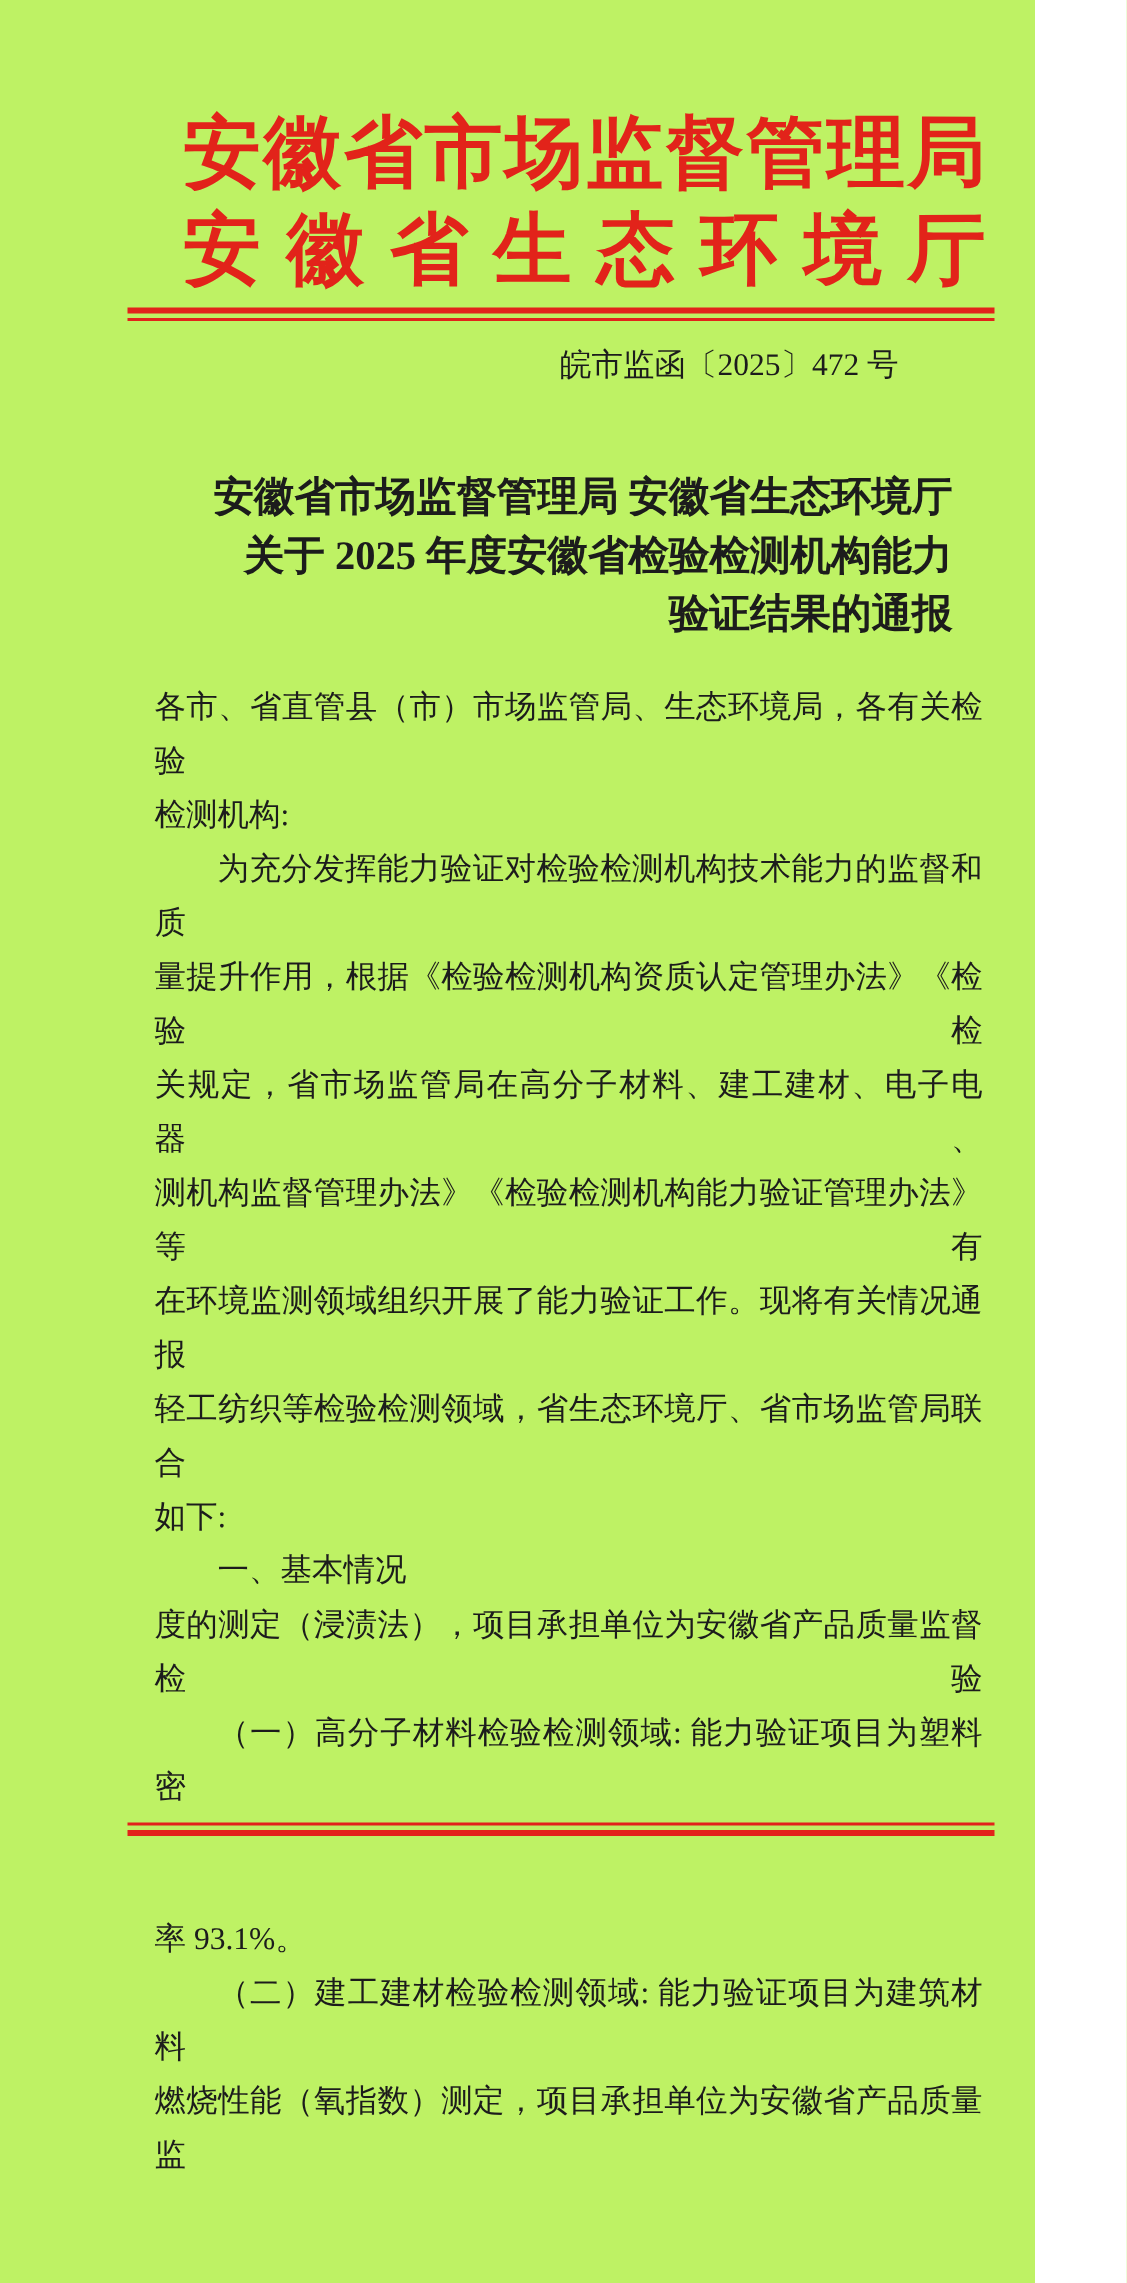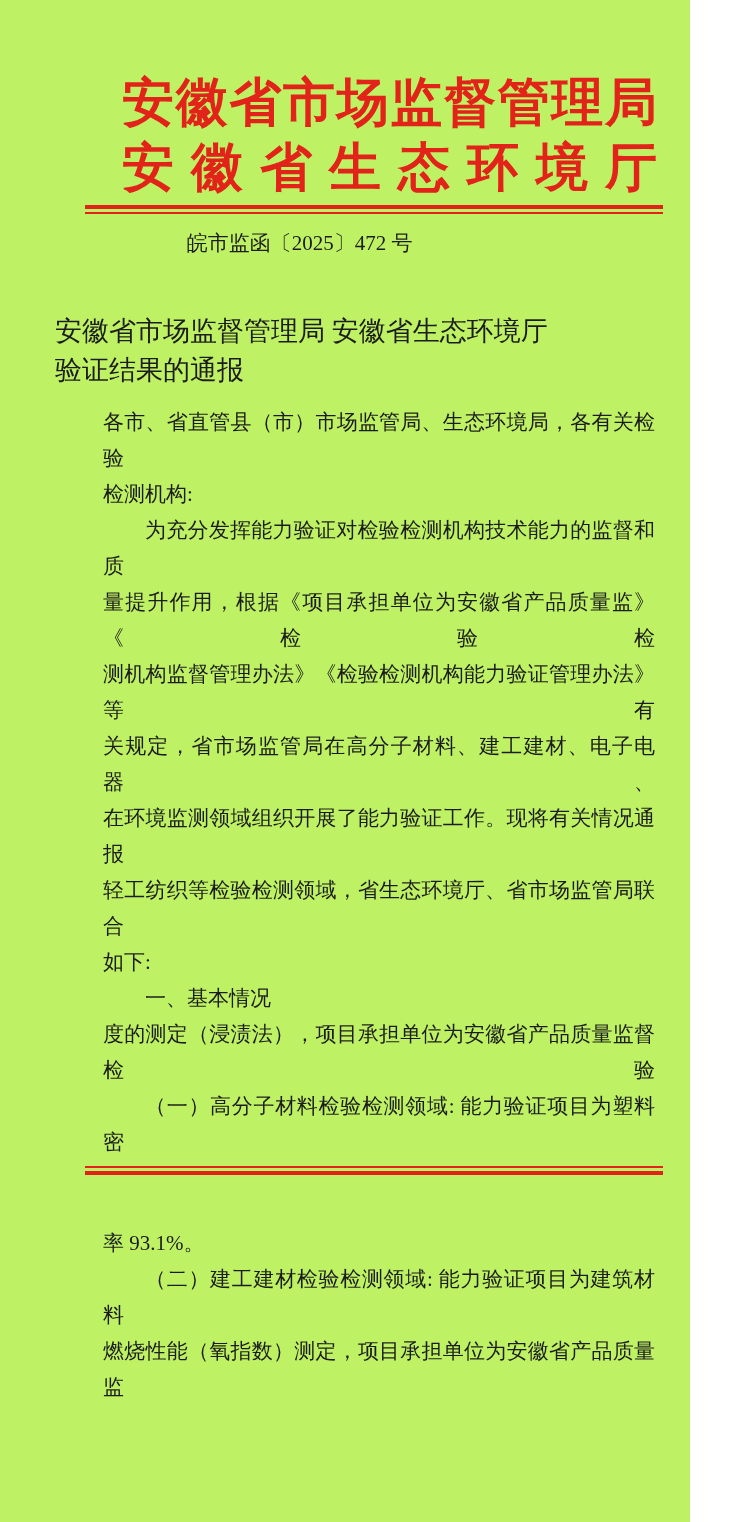--- a/index.html
+++ b/index.html
@@ -22,31 +22,31 @@
   .org-line{
     font-size:52px;line-height:65px;font-weight:bold;color:var(--red);
     text-align:justify;text-align-last:justify;
     font-family:"Liberation Serif","DejaVu Serif",serif;
   }
   .rule-top{margin:5px 0 0 85px;width:578px;}
   .rule-top .thick{height:4px;background:var(--red);}
   .rule-top .thin{height:2px;background:var(--red);margin-top:3px;}
   
   .doc-number{
-    margin:14px 91px 0 0;text-align:center;
+    margin:14px 91px 0 0;text-align:right;
     font-size:21px;line-height:30px;color:var(--ink);
   }
   
   .doc-title{
-    margin:54px auto 14px;width:580px;text-align:left;
-    font-size:27px;font-weight:normal;line-height:39px;
+    margin:54px auto 14px;width:580px;text-align:right;
+    font-size:27px;font-weight:bold;line-height:39px;
   }
   
   .body-block{width:552px;margin-left:103px;font-size:21px;}
-  .body-block.p1{margin-top:14px;}
+  .body-block.p1{margin-top:24px;}
   .body-block.p2{margin-top:50px;}
   .tline{
     line-height:36px;
     text-align:justify;text-align-last:left;
     white-space:nowrap;
   }
   .tline.fill{text-align-last:justify;white-space:normal;}
   .tline.ind{text-indent:2em;}
   .tline.bold{font-weight:normal;font-family:"Liberation Sans","DejaVu Sans",sans-serif;}
   
@@ -65,30 +65,31 @@
   </div>
   <div class="rule-top">
     <div class="thick"></div>
     <div class="thin"></div>
   </div>
 
   <div class="doc-number">皖市监函〔2025〕472 号</div>
 
   <div class="doc-title">
     <div>安徽省市场监督管理局 安徽省生态环境厅</div>
+    <div>关于 2025 年度安徽省检验检测机构能力</div>
     <div>验证结果的通报</div>
   </div>
 
   <div class="body-block p1">
       <div class="tline fill">各市、省直管县（市）市场监管局、生态环境局，各有关检验</div>
       <div class="tline">检测机构:</div>
       <div class="tline fill ind">为充分发挥能力验证对检验检测机构技术能力的监督和质</div>
-      <div class="tline fill">量提升作用，根据《项目承担单位为安徽省产品质量监》《检验检</div>
+      <div class="tline fill">量提升作用，根据《检验检测机构资质认定管理办法》《检验检</div>
+      <div class="tline fill">关规定，省市场监管局在高分子材料、建工建材、电子电器、</div>
       <div class="tline fill">测机构监督管理办法》《检验检测机构能力验证管理办法》等有</div>
-      <div class="tline fill">关规定，省市场监管局在高分子材料、建工建材、电子电器、</div>
       <div class="tline fill">在环境监测领域组织开展了能力验证工作。现将有关情况通报</div>
       <div class="tline fill">轻工纺织等检验检测领域，省生态环境厅、省市场监管局联合</div>
       <div class="tline">如下:</div>
       <div class="tline ind bold">一、基本情况</div>
       <div class="tline fill">度的测定（浸渍法），项目承担单位为安徽省产品质量监督检验</div>
       <div class="tline fill ind">（一）高分子材料检验检测领域: 能力验证项目为塑料密</div>
     </div>
 
   <div class="rule-mid">
     <div class="thin"></div>

